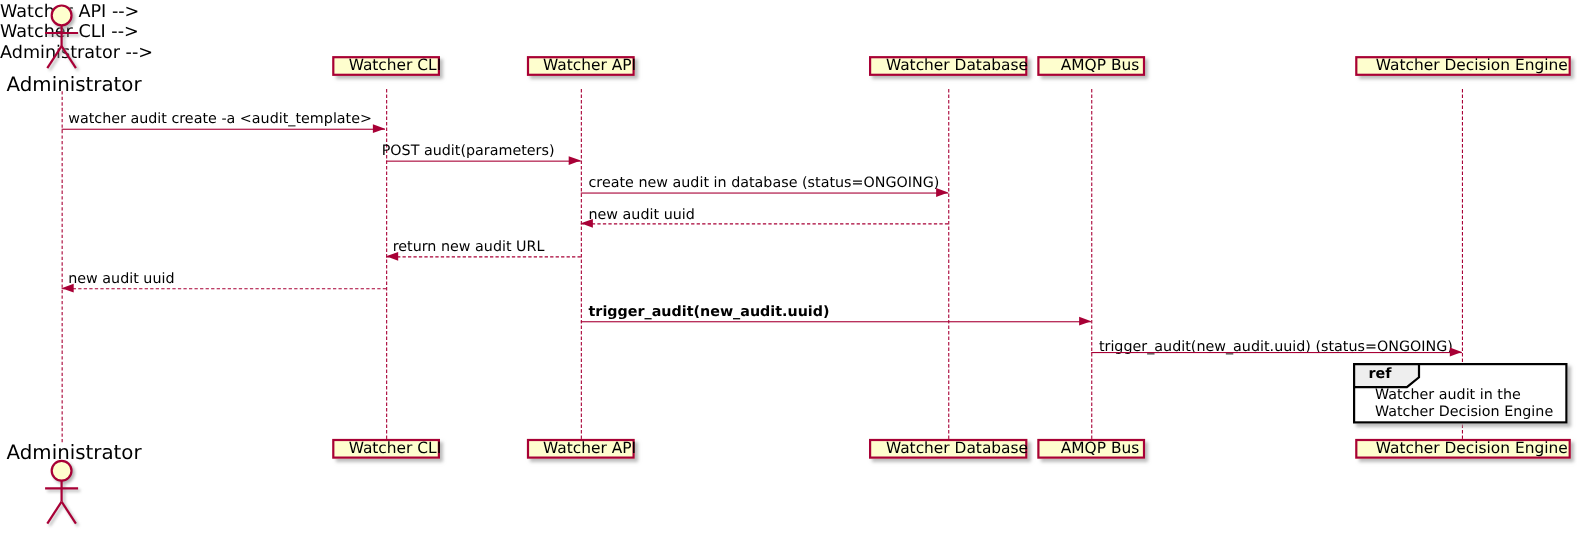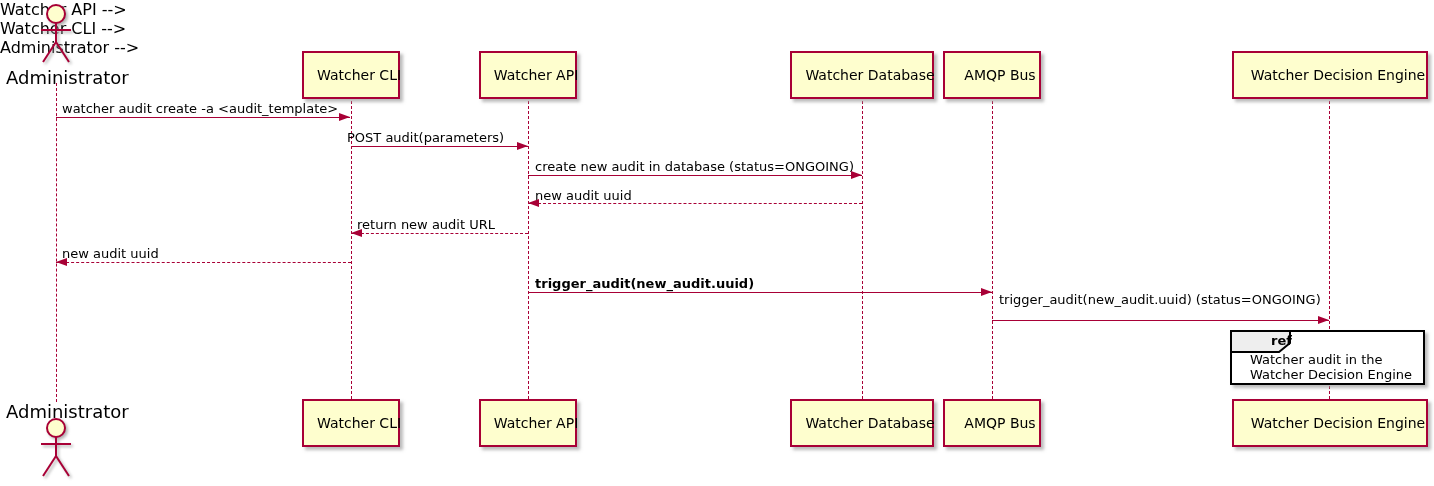--- a/index.html
+++ b/index.html
@@ -19,21 +19,21 @@
   
   .lifeline {
     position: absolute;
     width: 0;
     border-left: 1px dashed var(--line, #A80036);
     z-index: 1;
   }
   
   .participant {
     position: absolute;
-    height: 48px;
+    height: 18px;
     box-sizing: border-box;
     background: var(--participant-fill, #FEFECE);
     border: 2px solid var(--participant-border, #A80036);
     box-shadow: 3px 3px 3px rgba(160,160,160,0.7);
     display: flex;
     align-items: center;
     justify-content: center;
     font-size: 14px;
     color: var(--text, #000000);
     z-index: 2;
@@ -109,21 +109,20 @@
     position: absolute;
     left: -2px; top: -2px;
   }
   .ref-keyword {
     position: absolute;
     left: 12px; top: 1px;
     font-size: 13px;
     font-weight: bold;
     color: var(--text, #000000);
     z-index: 4;
-    margin-left: 27px;
   }
   .ref-content {
     position: absolute;
     left: 18px; top: 20px;
     font-size: 13px;
     line-height: 15px;
     color: var(--text, #000000);
     white-space: nowrap;
   }
 </style>
@@ -202,21 +201,21 @@
 
   
   <div>
     <div class="msg-label" style="left:535px;top:276px;font-weight:bold;">trigger_audit(new_audit.uuid)</div>
     <div class="msg-line solid" style="left:528px;top:292px;width:464px;"></div>
     <div class="arrow-right" style="left:981px;top:288px;"></div>
   </div>
 
   
   <div>
-    <div class="msg-label" style="left:999px;top:292px;">trigger_audit(new_audit.uuid) (status=ONGOING)</div>
+    <div class="msg-label" style="left:999px;top:308px;">trigger_audit(new_audit.uuid) (status=ONGOING)</div>
     <div class="msg-line solid" style="left:992px;top:320px;width:337px;"></div>
     <div class="arrow-right" style="left:1318px;top:316px;"></div>
   </div>
 
   
   <div class="ref-box">
     <svg class="ref-tab-svg" width="62" height="24" viewBox="0 0 62 24">
       <path d="M1,1 L60,1 L60,13 L49,22 L1,22 Z" fill="#EEEEEE" stroke="#000000" stroke-width="2"></path>
     </svg>
     <span class="ref-keyword">ref</span>

